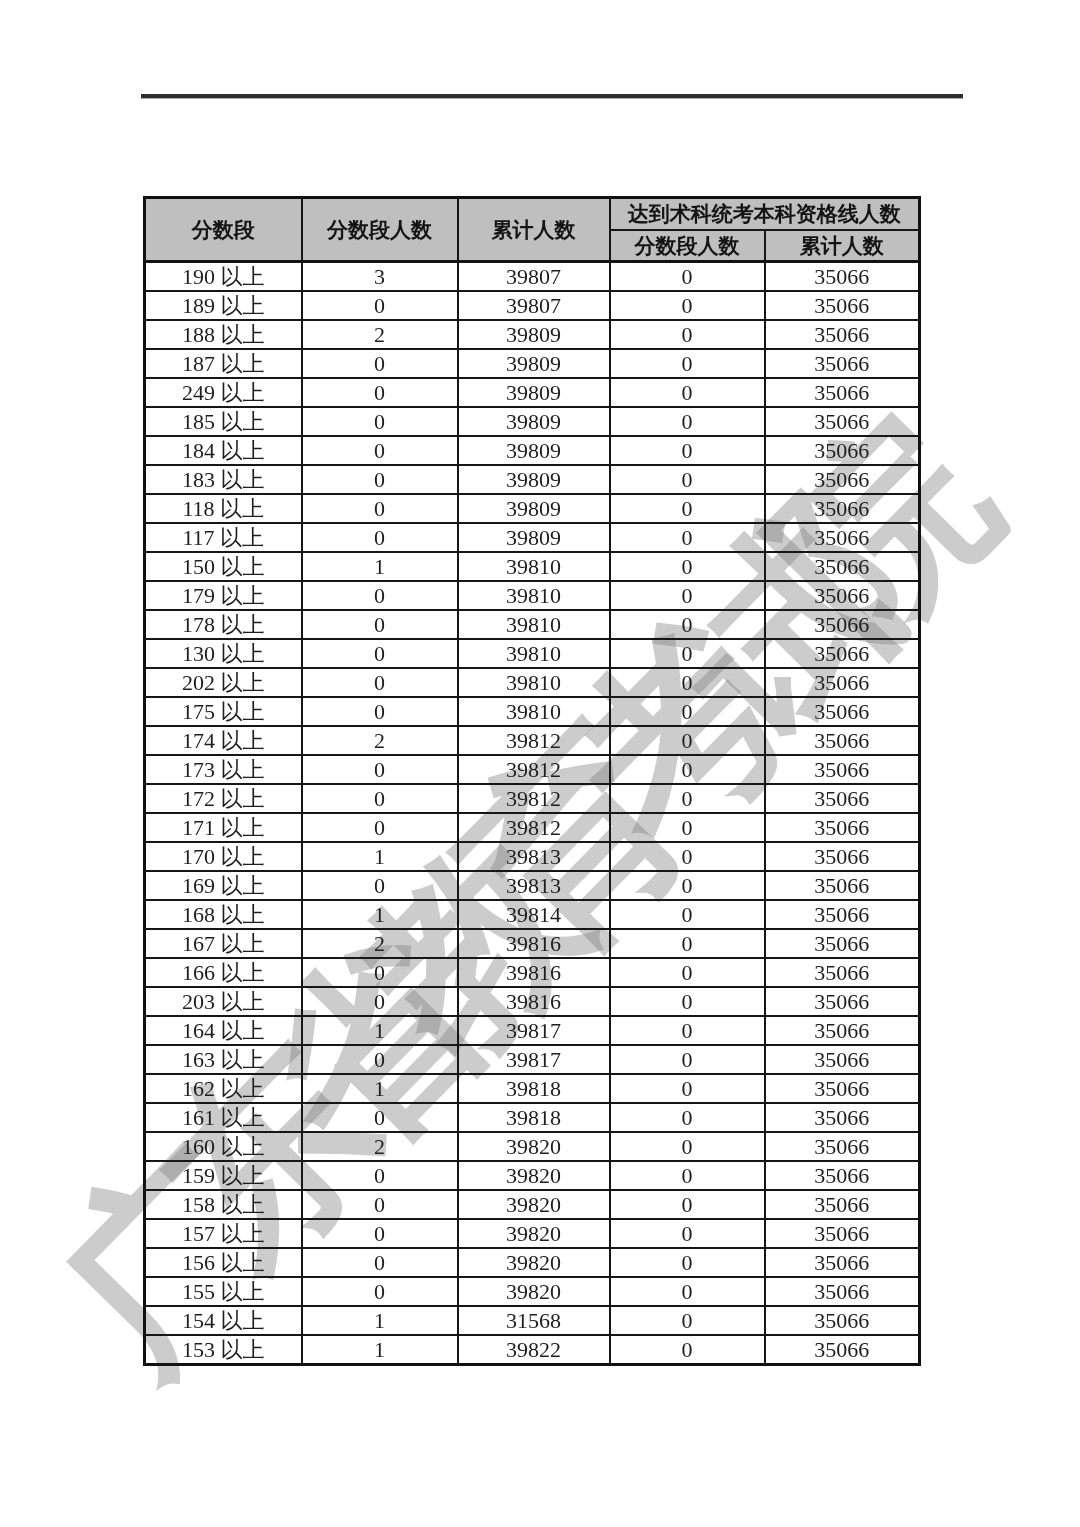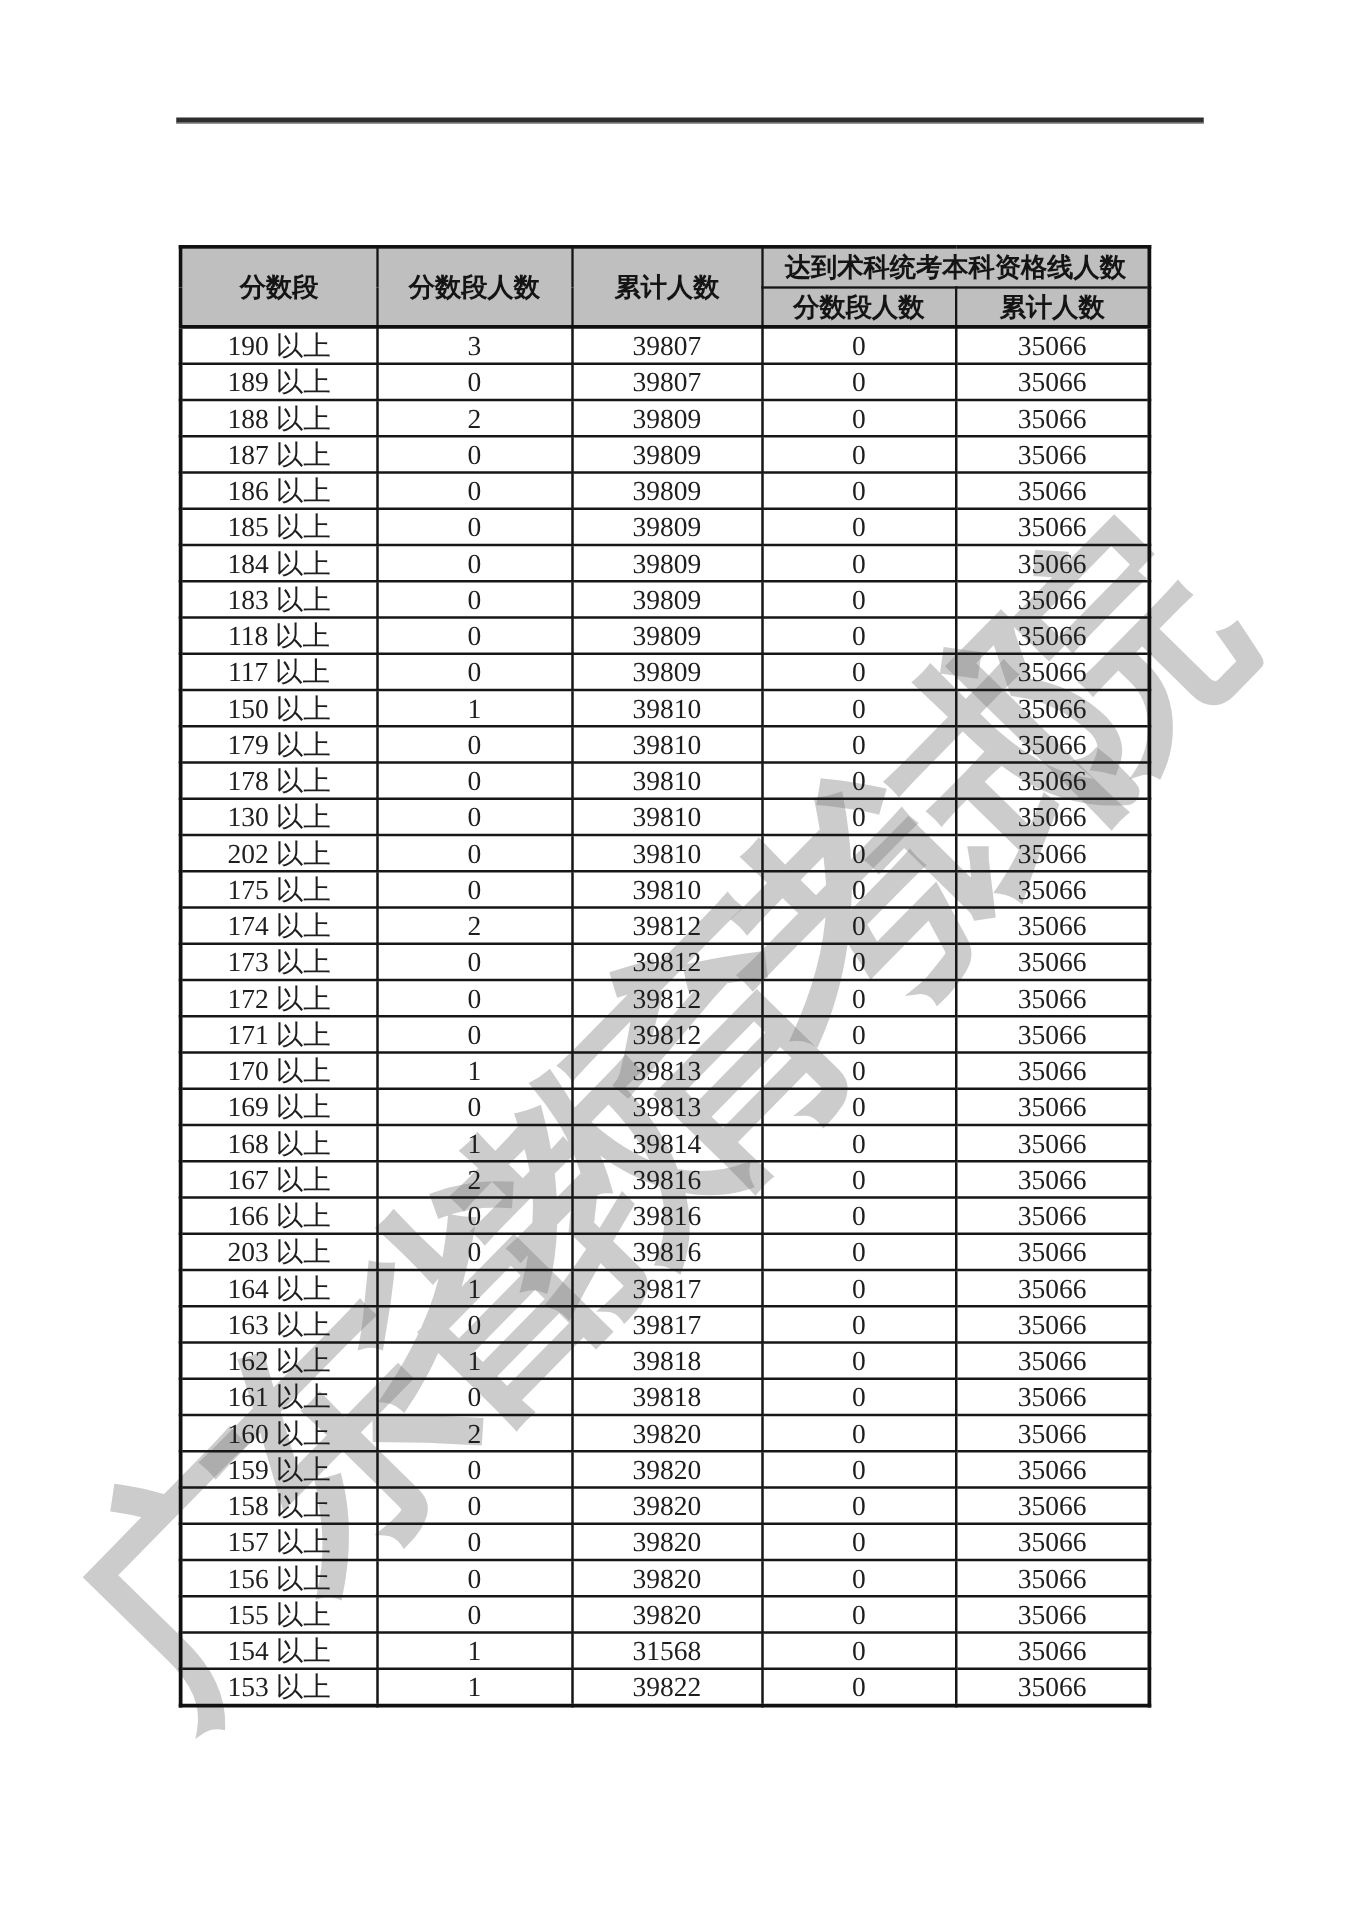--- a/index.html
+++ b/index.html
@@ -127,21 +127,21 @@
           <td>35066</td>
         </tr>
         <tr>
           <td>187 以上</td>
           <td>0</td>
           <td>39809</td>
           <td>0</td>
           <td>35066</td>
         </tr>
         <tr>
-          <td>186 以上</td>
+          <td>249 以上</td>
           <td>0</td>
           <td>39809</td>
           <td>0</td>
           <td>35066</td>
         </tr>
         <tr>
           <td>185 以上</td>
           <td>0</td>
           <td>39809</td>
           <td>0</td>

